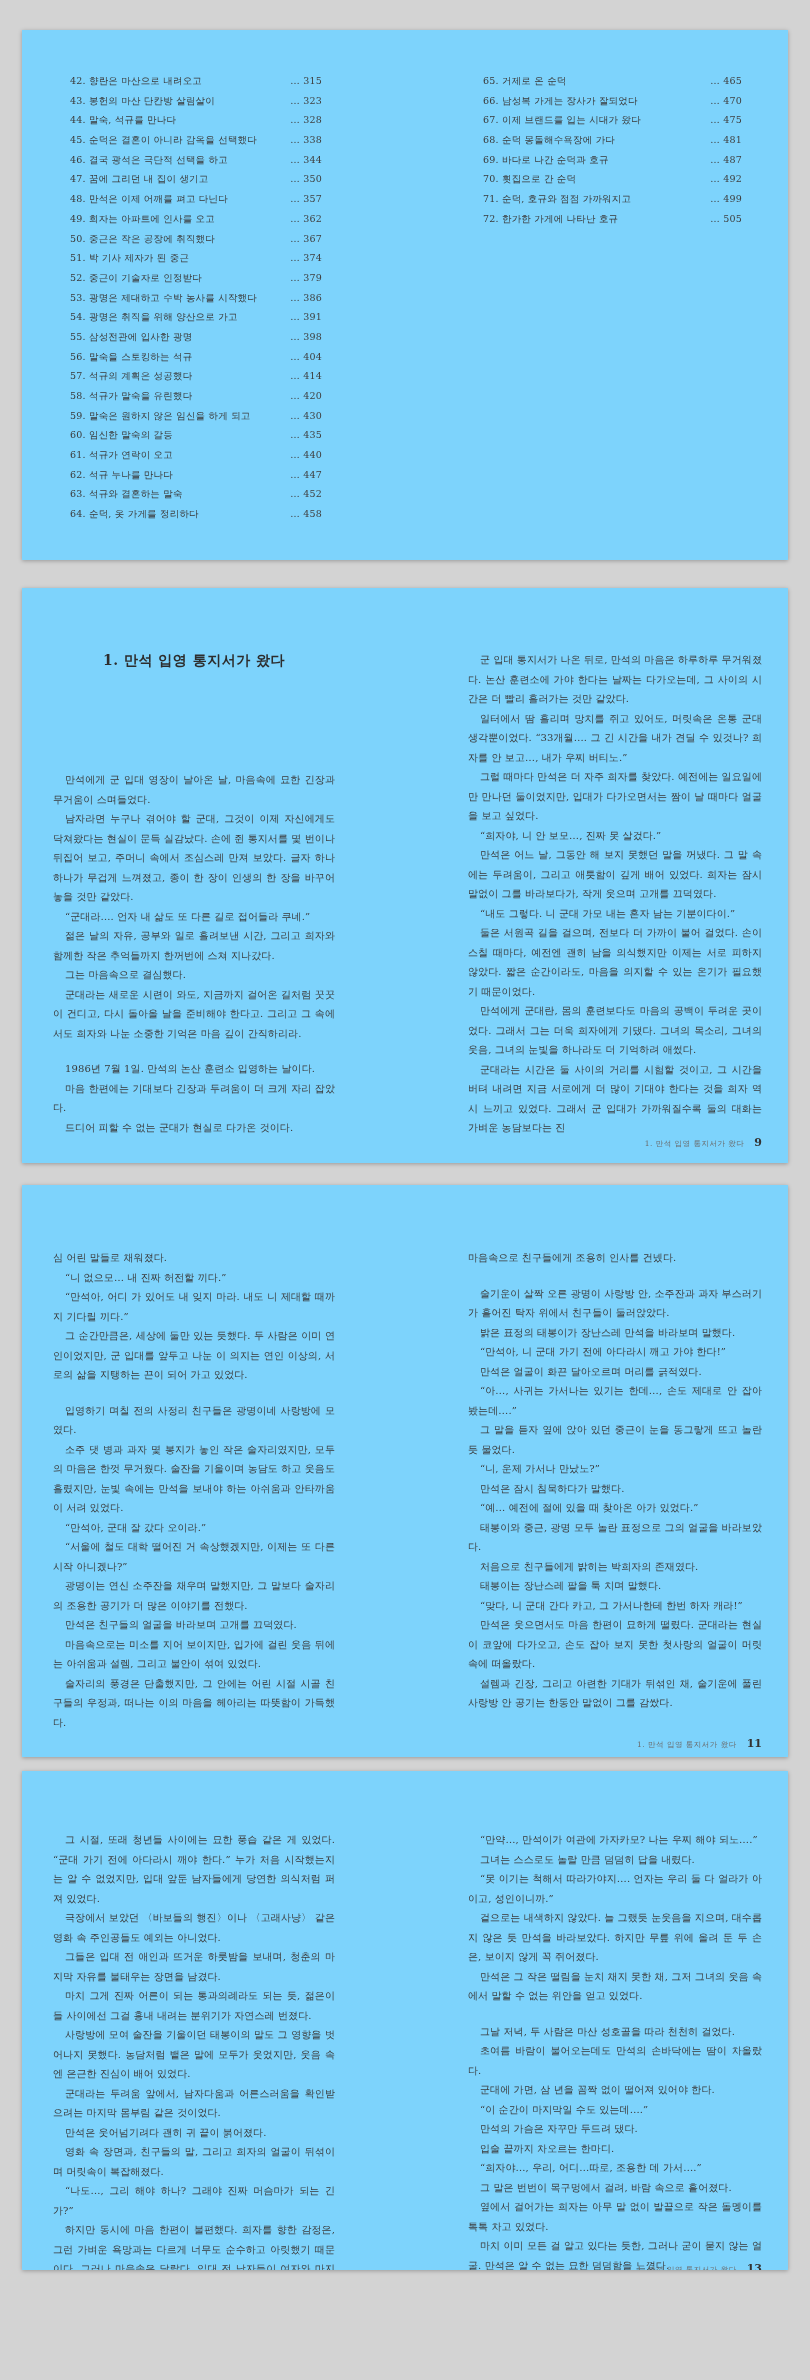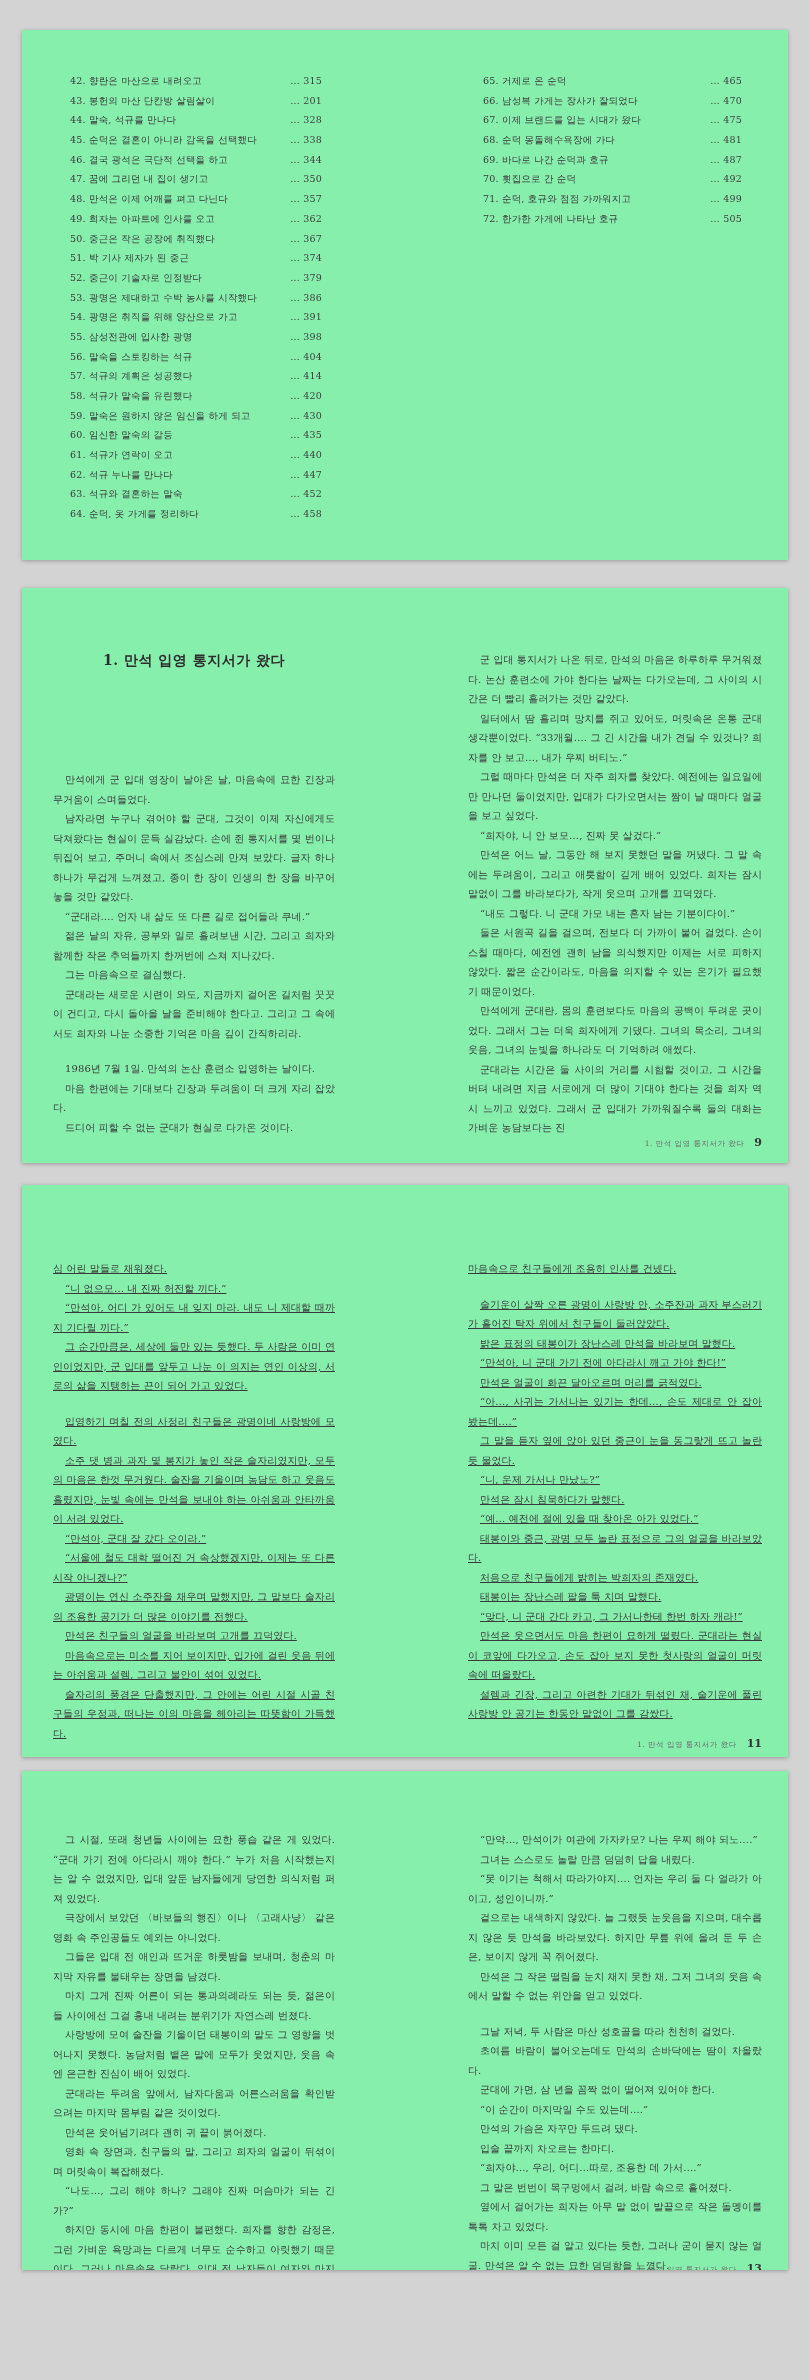--- a/index.html
+++ b/index.html
@@ -3,21 +3,21 @@
 <meta charset="utf-8">
 <style>
   html,body{margin:0;padding:0;}
   body{
     width:810px;height:2380px;position:relative;
     background:#d3d3d3;
     font-family:"DejaVu Serif","Liberation Serif",serif;
     color:#3a3a3a;
   }
   .spread{
-    position:absolute;left:22px;width:766px;background:#86efac;
+    position:absolute;left:22px;width:766px;background:#7dd3fc;
     box-shadow:0 1px 4px rgba(0,0,0,.28);
     overflow:hidden;
   }
   #spread-toc{top:30px;height:530px;}
   #spread-2{top:588px;height:575px;}
   #spread-3{top:1185px;height:572px;}
   #spread-4{top:1771px;height:499px;}
 
   
   .toc-list{position:absolute;top:45px;font-size:9.5px;letter-spacing:.2px;}
@@ -38,21 +38,21 @@
     position:absolute;font-size:10px;line-height:19.5px;
     text-align:justify;word-break:break-all;letter-spacing:.1px;
   }
   .page-body p{margin:0;text-indent:12px;}
   .page-body p.noindent{text-indent:0;}
   .page-body p.gap{margin-top:16px;}
   .body-left{left:31px;width:282px;}
   .body-right{left:446px;width:294px;}
   #spread-2 .body-left{top:182px;}
   #spread-2 .body-right{top:62px;}
-  #spread-3 .body-left,#spread-3 .body-right{top:74px;text-decoration:underline;}
+  #spread-3 .body-left,#spread-3 .body-right{top:63px;}
   #spread-4 .body-left,#spread-4 .body-right{top:59px;}
 
   
   .footer{position:absolute;white-space:nowrap;}
   .footer-left{left:31px;margin-top:33px;}
   .footer-right{right:26px;}
   #spread-2 .footer{top:543px;}
   #spread-3 .footer{top:547px;}
   #spread-4 .footer{top:486px;}
   .footer .num{font-size:11px;font-weight:700;color:#333;}
@@ -64,21 +64,21 @@
 <body>
 
 <section class="spread" id="spread-toc">
   <div class="toc-list" id="toc-left">
       <div class="toc-row">
         <span class="toc-title">42. 향란은 마산으로 내려오고</span>
         <span class="toc-page">… 315</span>
       </div>
       <div class="toc-row">
         <span class="toc-title">43. 봉헌의 마산 단칸방 살림살이</span>
-        <span class="toc-page">… 201</span>
+        <span class="toc-page">… 323</span>
       </div>
       <div class="toc-row">
         <span class="toc-title">44. 말숙, 석규를 만나다</span>
         <span class="toc-page">… 328</span>
       </div>
       <div class="toc-row">
         <span class="toc-title">45. 순덕은 결혼이 아니라 감옥을 선택했다</span>
         <span class="toc-page">… 338</span>
       </div>
       <div class="toc-row">

